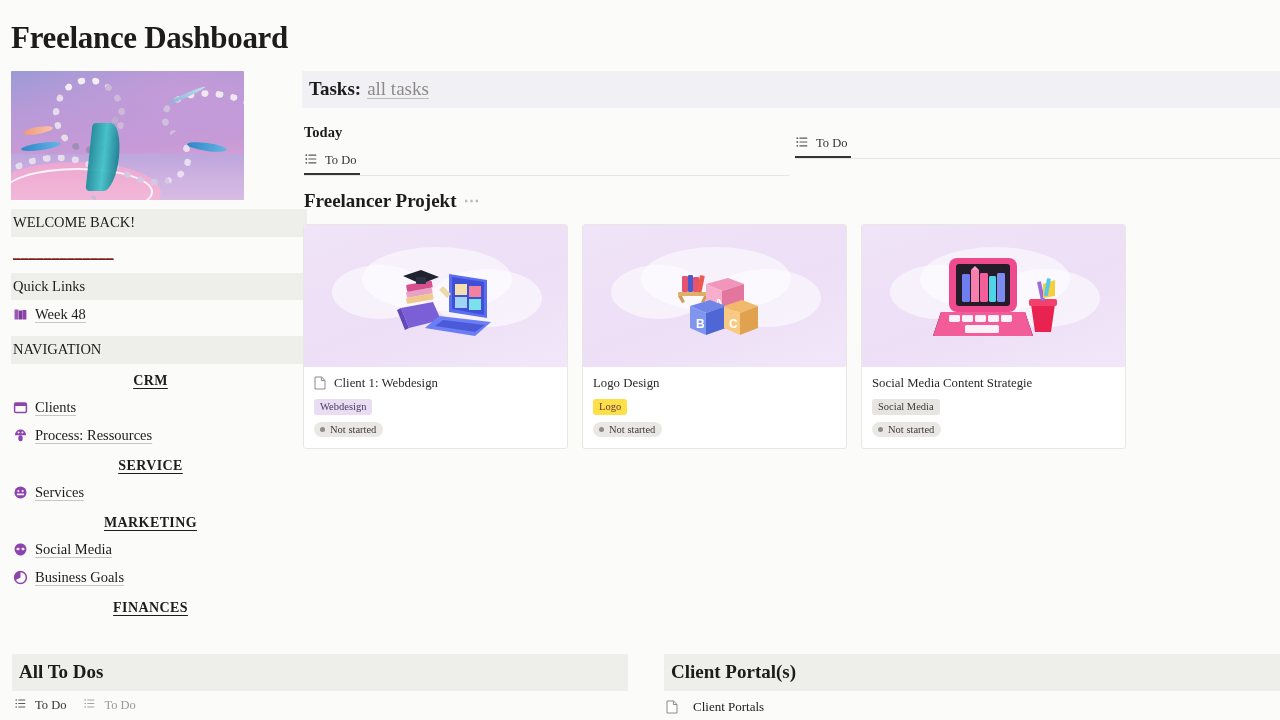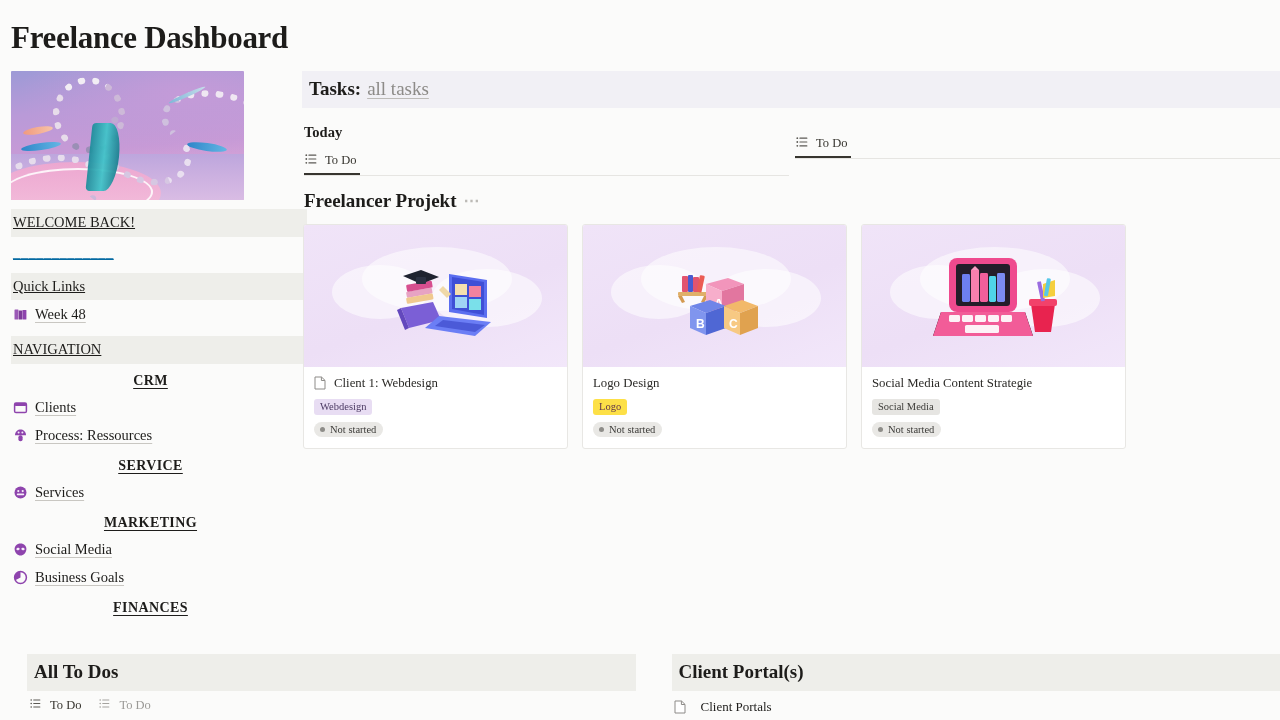--- a/index.html
+++ b/index.html
@@ -91,29 +91,28 @@
   .hero .d3 { left:176px; top:72px; width:40px; height:8px; transform:rotate(8deg); }
   .hero .d4 { left:156px; top:22px; width:40px; height:4px; background:linear-gradient(90deg,#7fb8d8,#c6dcea); transform:rotate(-24deg);}
 
   .side-band {
     background: #eeeeea;
     padding: 4px 6px 4px 2px;
     margin-top: 8px;
     font-size: 14.5px;
     line-height: 1.35;
     width: 296px;
-    text-decoration: underline;
   }
   .side-band.first { margin-top: 9px; }
 
   .divider-text {
     padding: 7px 2px 4px 2px;
     font-size: 14.5px;
     letter-spacing: .5px;
-    color: #0369a1;
+    color: #7f1d1d;
     text-decoration: underline;
     text-underline-offset: 2px;
   }
 
   .nav-link {
     display: flex;
     align-items: center;
     gap: 7px;
     padding: 6px 2px 5px 2px;
     font-size: 14.5px;
@@ -247,21 +246,21 @@
     border-radius: 9px;
     background: #e9e8e5;
     color: #3c3b38;
     margin-top: 7px;
   }
   .status .dot { width:5px; height:5px; border-radius:50%; background:#8e8d89; display:inline-block; }
 
   
   .bottom {
     position: absolute;
-    left: 16px; right: 0; bottom: 0;
+    left: 1px; right: 0; bottom: 0;
     display: flex;
     gap: 24px;
     padding: 0 0 0 11px;
   }
   .bottom-col { flex: 1 1 0; min-width: 0; }
   .bottom-col.right { padding-left: 12px; }
   .bottom-band {
     background: #eeeeea;
     font-size: 19px;
     font-weight: bold;

